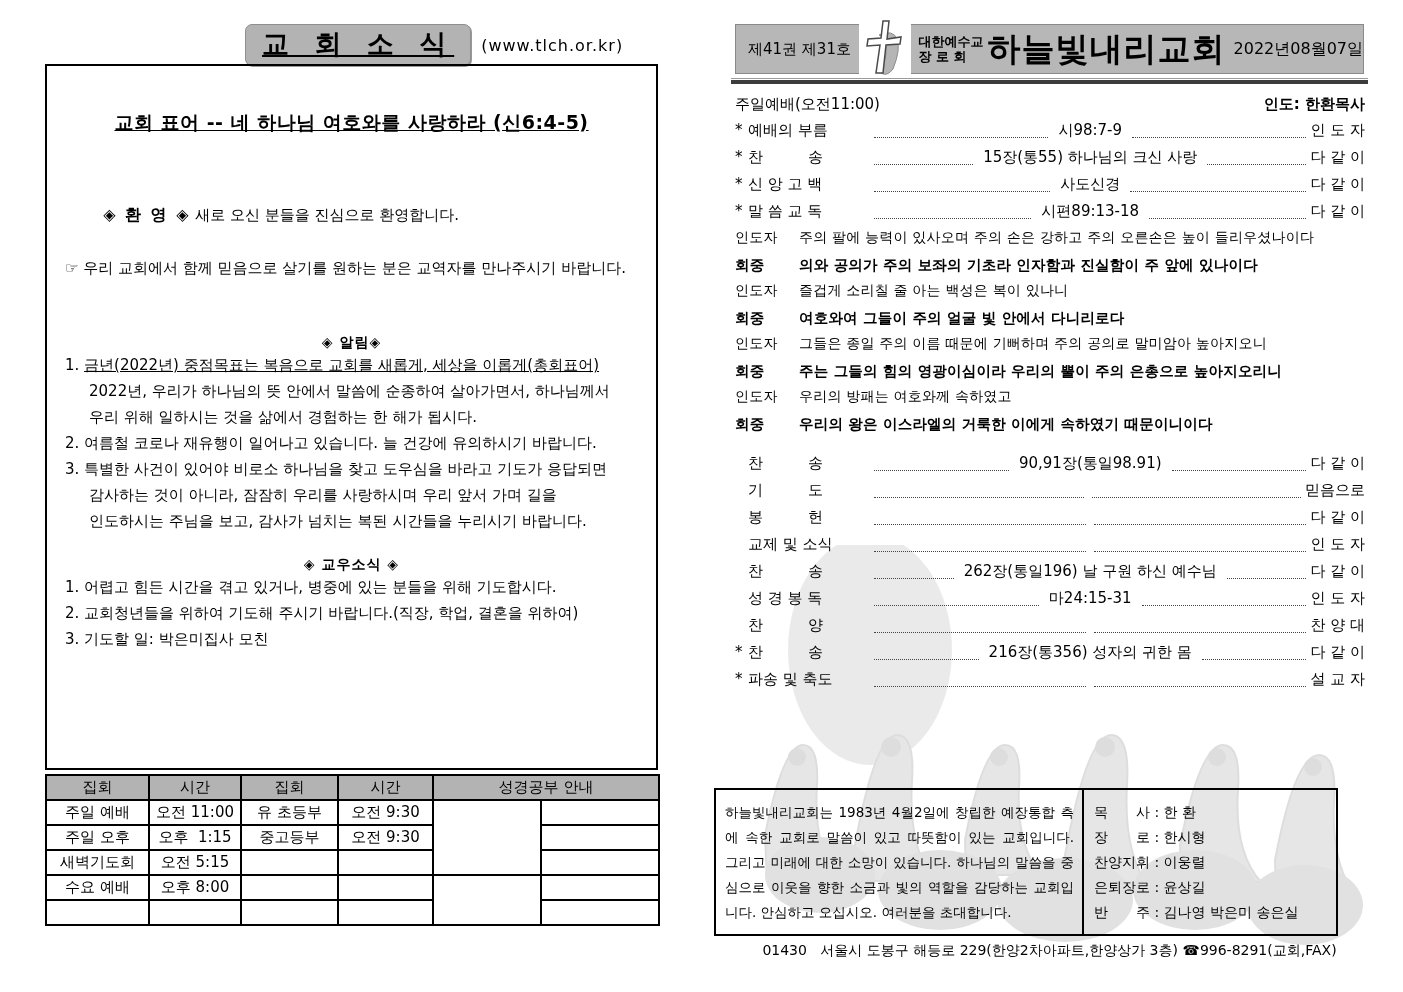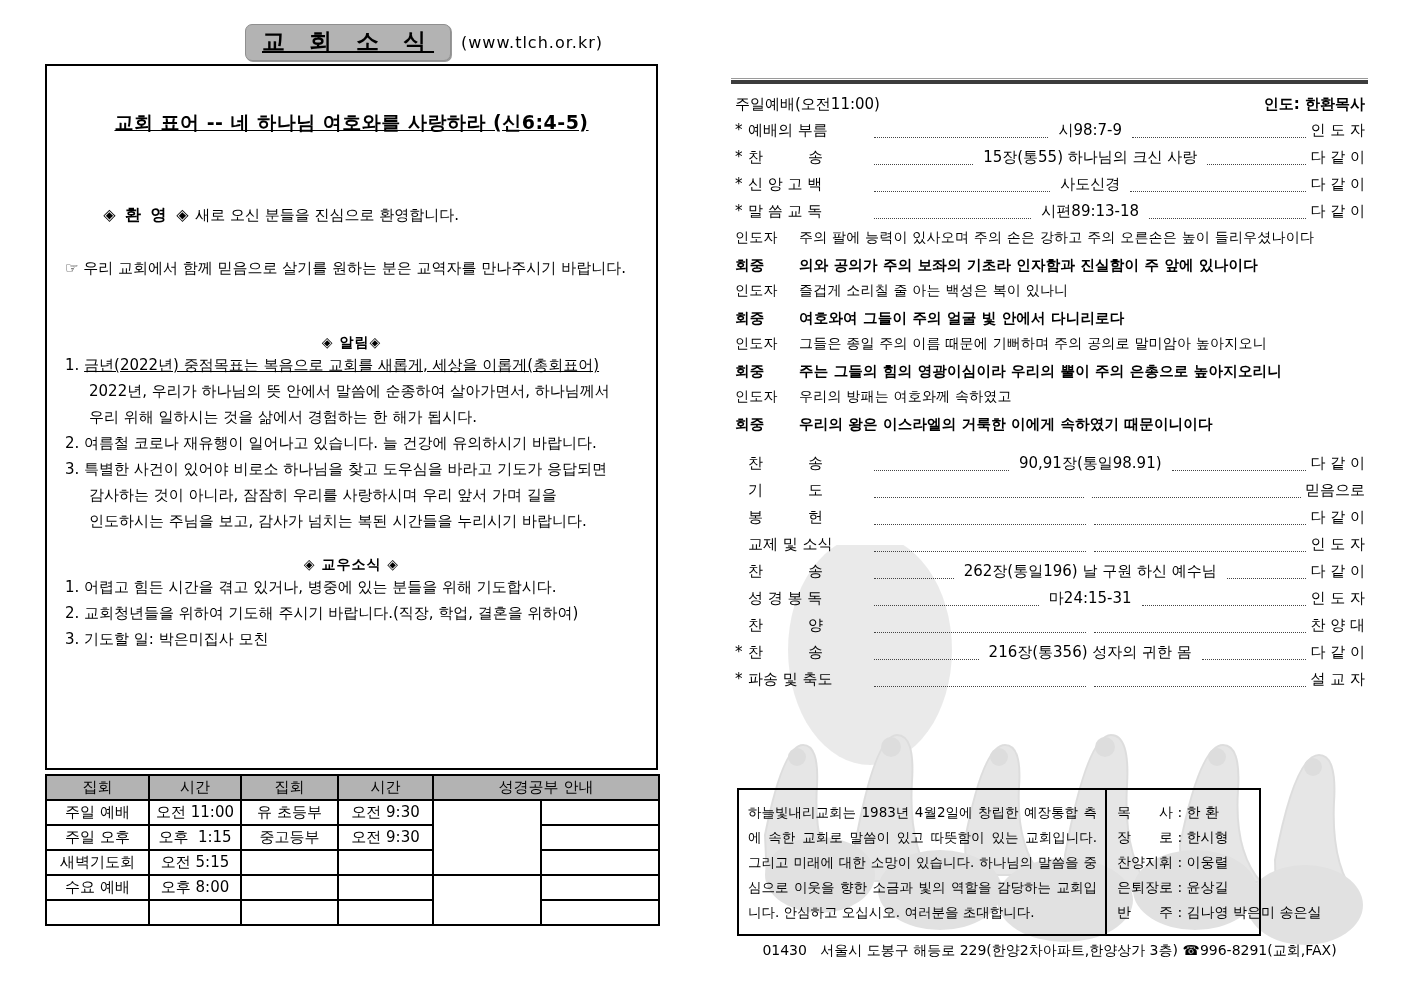--- a/index.html
+++ b/index.html
@@ -8,21 +8,21 @@
     position:relative; width:1403px; height:992px; background:#fff;
     font-family:"DejaVu Sans", sans-serif; color:#000; overflow:hidden;
   }
   
   .lp-header { position:absolute; left:245px; top:24px; display:flex; align-items:center; }
   .lp-title-box {
     background:#b3b3b3; border:1px solid #8f8f8f; border-radius:7px;
     padding:1px 16px 3px 16px; box-shadow:1px 1px 0 #999;
   }
   .lp-title {
-    font-size:23px; font-weight:bold; letter-spacing:8px;
+    font-size:27px; font-weight:bold; letter-spacing:8px;
     text-decoration:underline; white-space:pre;
   }
   .lp-url { font-size:16px; margin-left:10px; letter-spacing:1px; }
 
   .lp-box {
     position:absolute; left:45px; top:64px; width:613px; height:706px;
     border:2px solid #000; padding:2px 18px;
   }
   .motto {
     margin-top:42px; text-align:center; font-size:19px; font-weight:bold;
@@ -77,21 +77,21 @@
   .sright { white-space:pre; text-align:right; flex:0 0 auto; }
 
   .rrow { display:flex; height:26.5px; font-size:14px; letter-spacing:0.2px; align-items:baseline; }
   .rwho { width:64px; flex:0 0 auto; white-space:pre; }
   .rrow.bold { font-weight:bold; font-size:14.5px; }
   .gap12 { height:13px; }
   .sermon-row { height:40px; }
   .sermon-title { font-size:17px; font-weight:bold; white-space:pre; padding:0 10px; }
 
   .info-box {
-    position:absolute; left:737px; top:788px; width:524px; height:148px;
+    position:absolute; left:714px; top:788px; width:624px; height:148px;
     border:2px solid #000; display:flex; z-index:2; background:transparent;
   }
   .info-left { width:366px; flex:0 0 auto; padding:10px 8px 0 9px; font-size:13.5px; line-height:25px; text-align:justify; }
   .info-right { flex:1; border-left:2px solid #000; padding:10px 0 0 10px; font-size:14px; line-height:25px; }
   .staff-line { white-space:pre; }
   .rp-footer { position:absolute; left:735px; top:942px; width:629px; text-align:center; font-size:14px; white-space:pre; z-index:2; }
 
   .watermark { position:absolute; left:735px; top:545px; width:629px; height:425px; z-index:0; }
 </style>
 </head>
@@ -215,20 +215,35 @@
         <circle cx="62" cy="212" r="9"></circle>
           <circle cx="156" cy="202" r="10"></circle>
         <circle cx="264" cy="212" r="9"></circle>
           <circle cx="370" cy="202" r="10"></circle>
         <circle cx="482" cy="212" r="9"></circle>
           <circle cx="578" cy="222" r="9"></circle>
       </g>
     </g>
   </svg>
 
+  <div class="rp-banner">
+    <span class="rp-issue">제41권 제31호</span>
+    <div class="rp-logo">
+      <svg width="52" height="60" viewBox="0 0 52 60" xmlns="http://www.w3.org/2000/svg">
+        <rect x="0" y="0" width="52" height="60" fill="#ffffff"></rect>
+        <path d="M20 18 q14 -6 18 4 q4 10 -4 30 q-6 8 -12 4 q8 -22 4 -32 q-2 -6 -6 -6 z" fill="#b5b5b5" stroke="#8c8c8c" stroke-width="1"></path>
+        <g stroke="#4a4a4a" stroke-width="1.5" fill="#ffffff">
+          <path d="M24 4 l6 0 l-2 18 l14 -2 l-1 7 l-14 1 l-3 28 l-7 0 l4 -28 l-13 1 l1 -7 l13 -1 z"></path>
+        </g>
+      </svg>
+    </div>
+    <span class="rp-denom"><span>대한예수교</span><br><span>장 로 회</span></span>
+    <span class="rp-church">하늘빛내리교회</span>
+    <span class="rp-date">2022년08월07일</span>
+  </div>
   <div class="rp-rule"></div>
 
   <div class="rp-body">
     <div class="svc-title-row">
       <span>주일예배(오전11:00)</span>
       <span class="svc-leader">인도: 한환목사</span>
     </div>
 
     <div class="srow">
         <span class="star">*</span>

